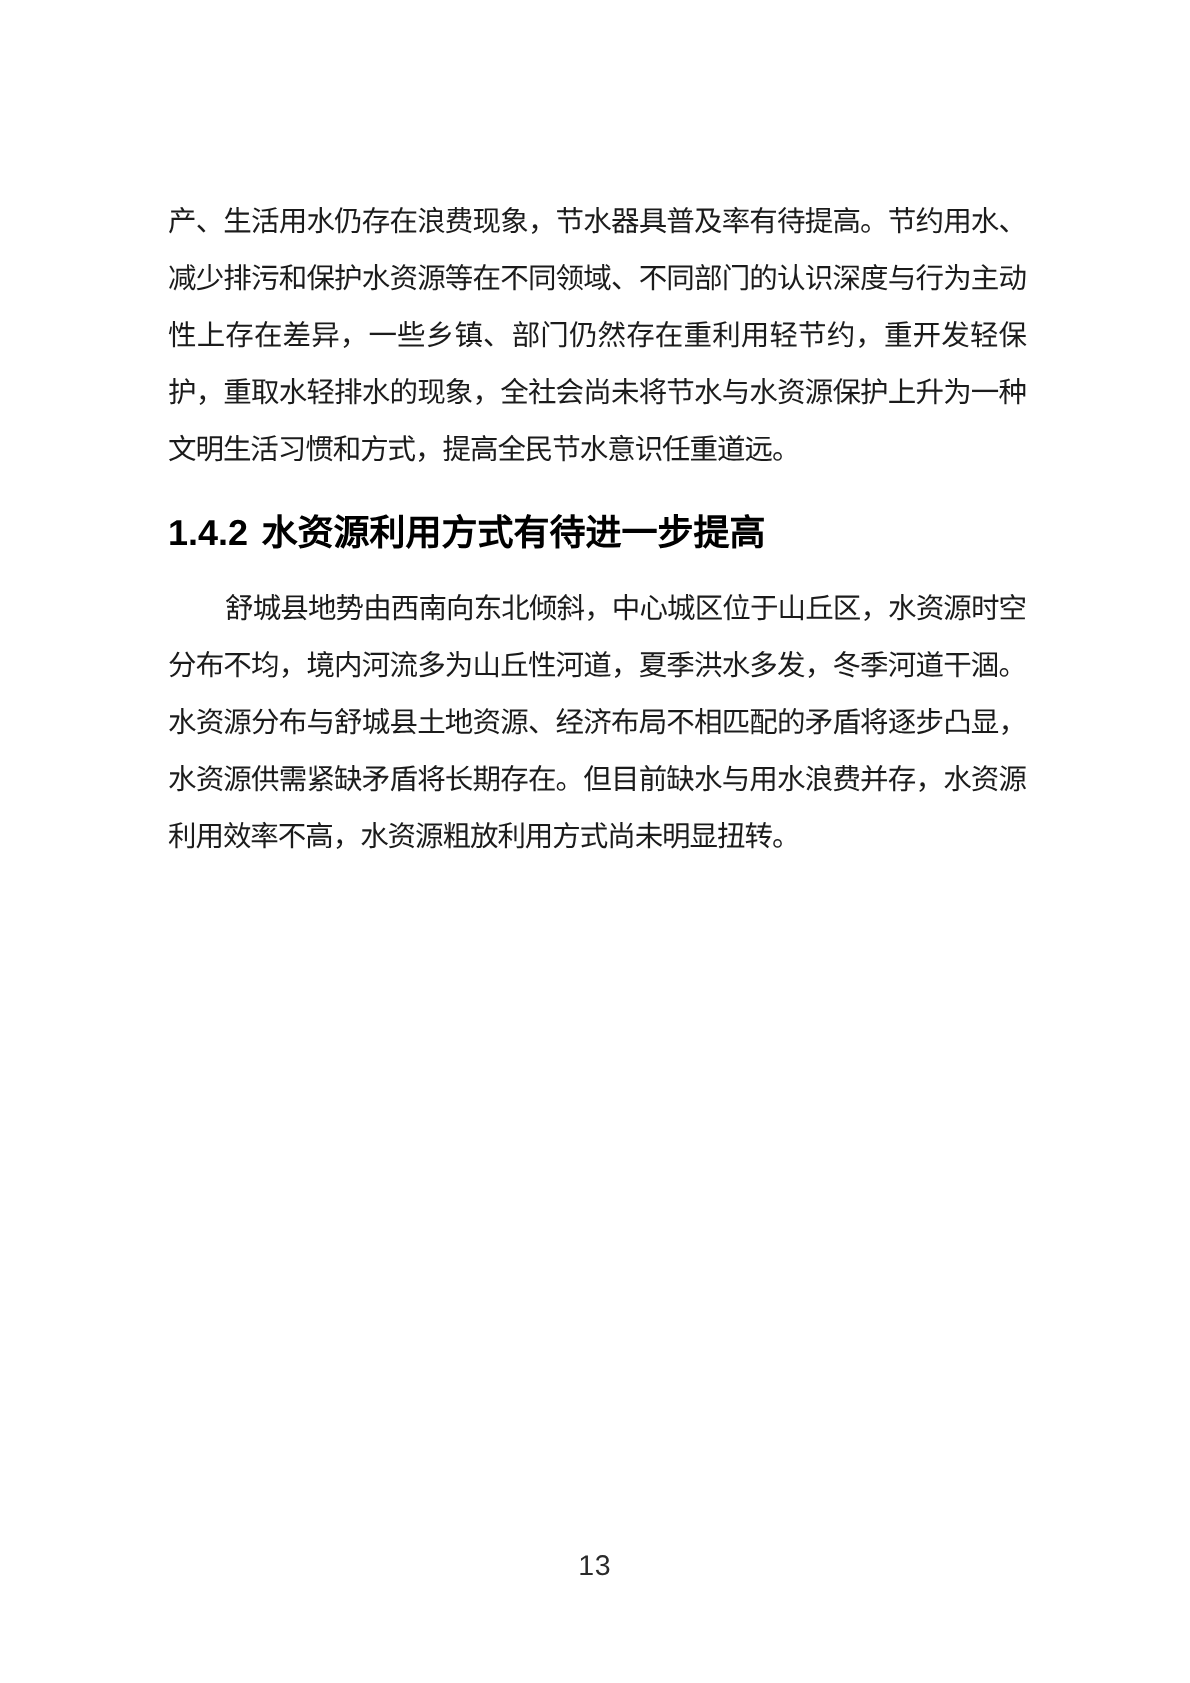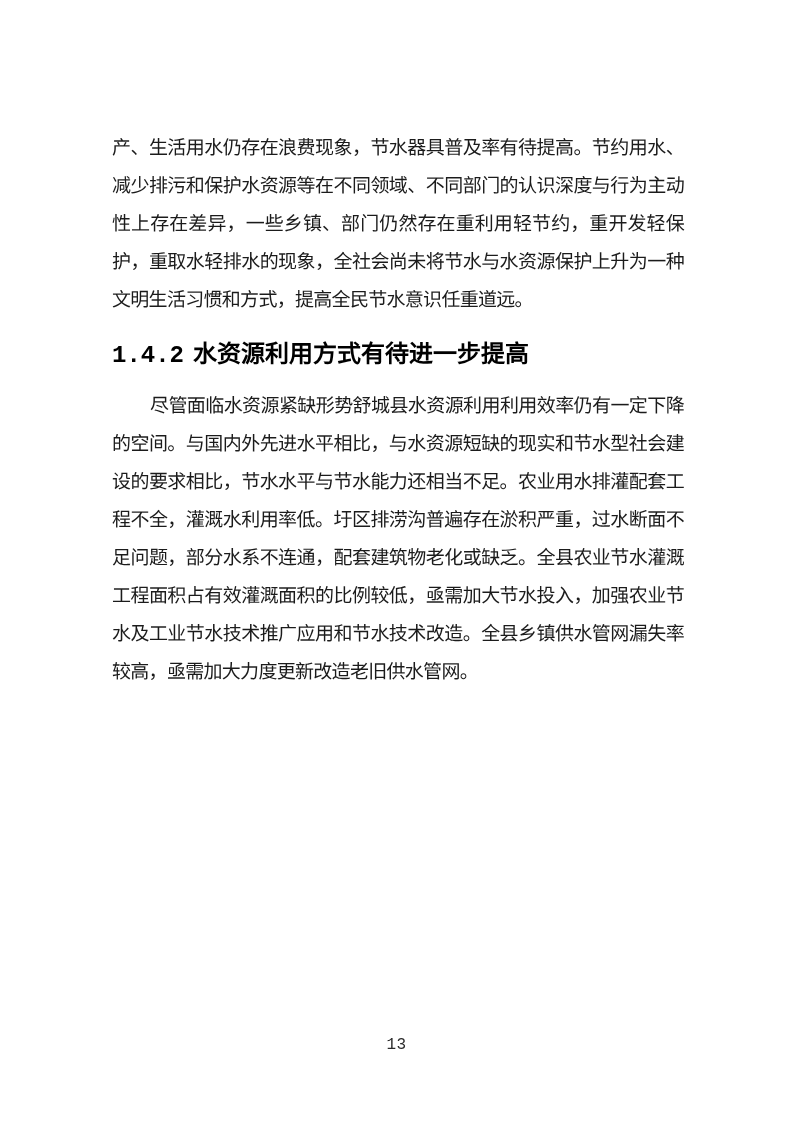--- a/index.html
+++ b/index.html
@@ -6,21 +6,21 @@
     margin: 0;
     padding: 0;
     background: #ffffff;
   }
   .page {
     position: relative;
     width: 793px;
     height: 1122px;
     background: #ffffff;
     overflow: hidden;
-    font-family: Liberation Mono, monospace;
+    font-family: Liberation Sans, sans-serif;
     color: #1b1b1b;
   }
   .content {
     position: absolute;
     top: 130px;
     left: 112px;
     right: 109px;
   }
   .body-para {
     margin: 0;
@@ -53,41 +53,41 @@
     margin-right: 9px;
   }
   .footer {
     position: absolute;
     top: 1036px;
     left: 0;
     right: 0;
     text-align: center;
   }
   .page-number {
-    font-size: 16px;
+    font-size: 19px;
     line-height: 18px;
     color: #2a2a2a;
     letter-spacing: 0.5px;
   }
 </style>
 </head>
 <body>
 
 <div class="page">
 
   <main class="content">
 
     <p class="body-para">产、生活用水仍存在浪费现象，节水器具普及率有待提高。节约用水、减少排污和保护水资源等在不同领域、不同部门的认识深度与行为主动性上存在差异，一些乡镇、部门仍然存在重利用轻节约，重开发轻保护，重取水轻排水的现象，全社会尚未将节水与水资源保护上升为一种文明生活习惯和方式，提高全民节水意识任重道远。</p>
 
     <h2 class="section-heading">
       <span class="sec-num">1.4.2</span><span>水资源利用方式有待进一步提高</span>
     </h2>
 
+    <p class="body-para indent">舒城县地势由西南向东北倾斜，中心城区位于山丘区，水资源时空分布不均，境内河流多为山丘性河道，夏季洪水多发，冬季河道干涸。水资源分布与舒城县土地资源、经济布局不相匹配的矛盾将逐步凸显，水资源供需紧缺矛盾将长期存在。但目前缺水与用水浪费并存，水资源利用效率不高，水资源粗放利用方式尚未明显扭转。</p>
 
-    <p class="body-para indent gap-top">尽管面临水资源紧缺形势舒城县水资源利用利用效率仍有一定下降的空间。与国内外先进水平相比，与水资源短缺的现实和节水型社会建设的要求相比，节水水平与节水能力还相当不足。农业用水排灌配套工程不全，灌溉水利用率低。圩区排涝沟普遍存在淤积严重，过水断面不足问题，部分水系不连通，配套建筑物老化或缺乏。全县农业节水灌溉工程面积占有效灌溉面积的比例较低，亟需加大节水投入，加强农业节水及工业节水技术推广应用和节水技术改造。全县乡镇供水管网漏失率较高，亟需加大力度更新改造老旧供水管网。</p>
 
 
 
   </main>
 
   <footer class="footer">
     <span class="page-number">13</span>
   </footer>
 
 </div>

